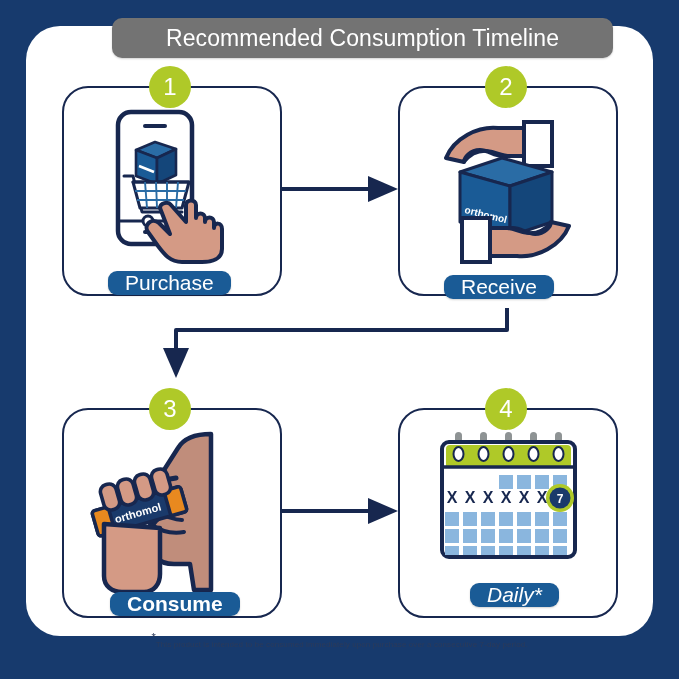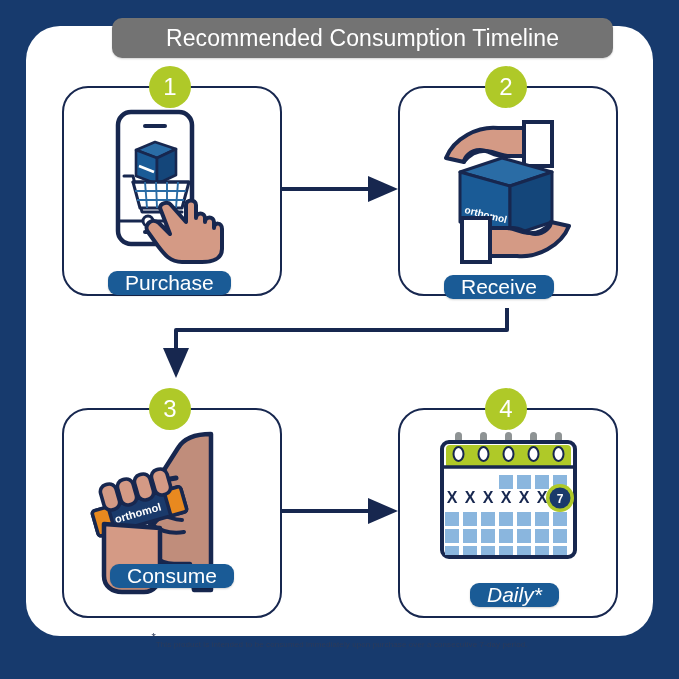--- a/index.html
+++ b/index.html
@@ -80,21 +80,21 @@
     display:flex;align-items:center;justify-content:center;
     padding:0 17px;
     z-index:30;
     box-shadow:0 1px 2px rgba(0,0,0,.18);
   }
   .label-pill span{
     color:#ffffff;font-size:21px;white-space:nowrap;
   }
   .label-pill.l1{left:108px;top:271px;}
   .label-pill.l2{left:444px;top:275px;}
-  .label-pill.l3{left:110px;top:564px;}
+  .label-pill.l3{left:110px;top:592px;font-weight:bold;}
   .label-pill.l4{left:470px;top:583px;font-style:italic;}
 
   
   .connectors{
     position:absolute;left:0;top:0;
     width:679px;height:679px;
     z-index:5;pointer-events:none;
   }
 
   

